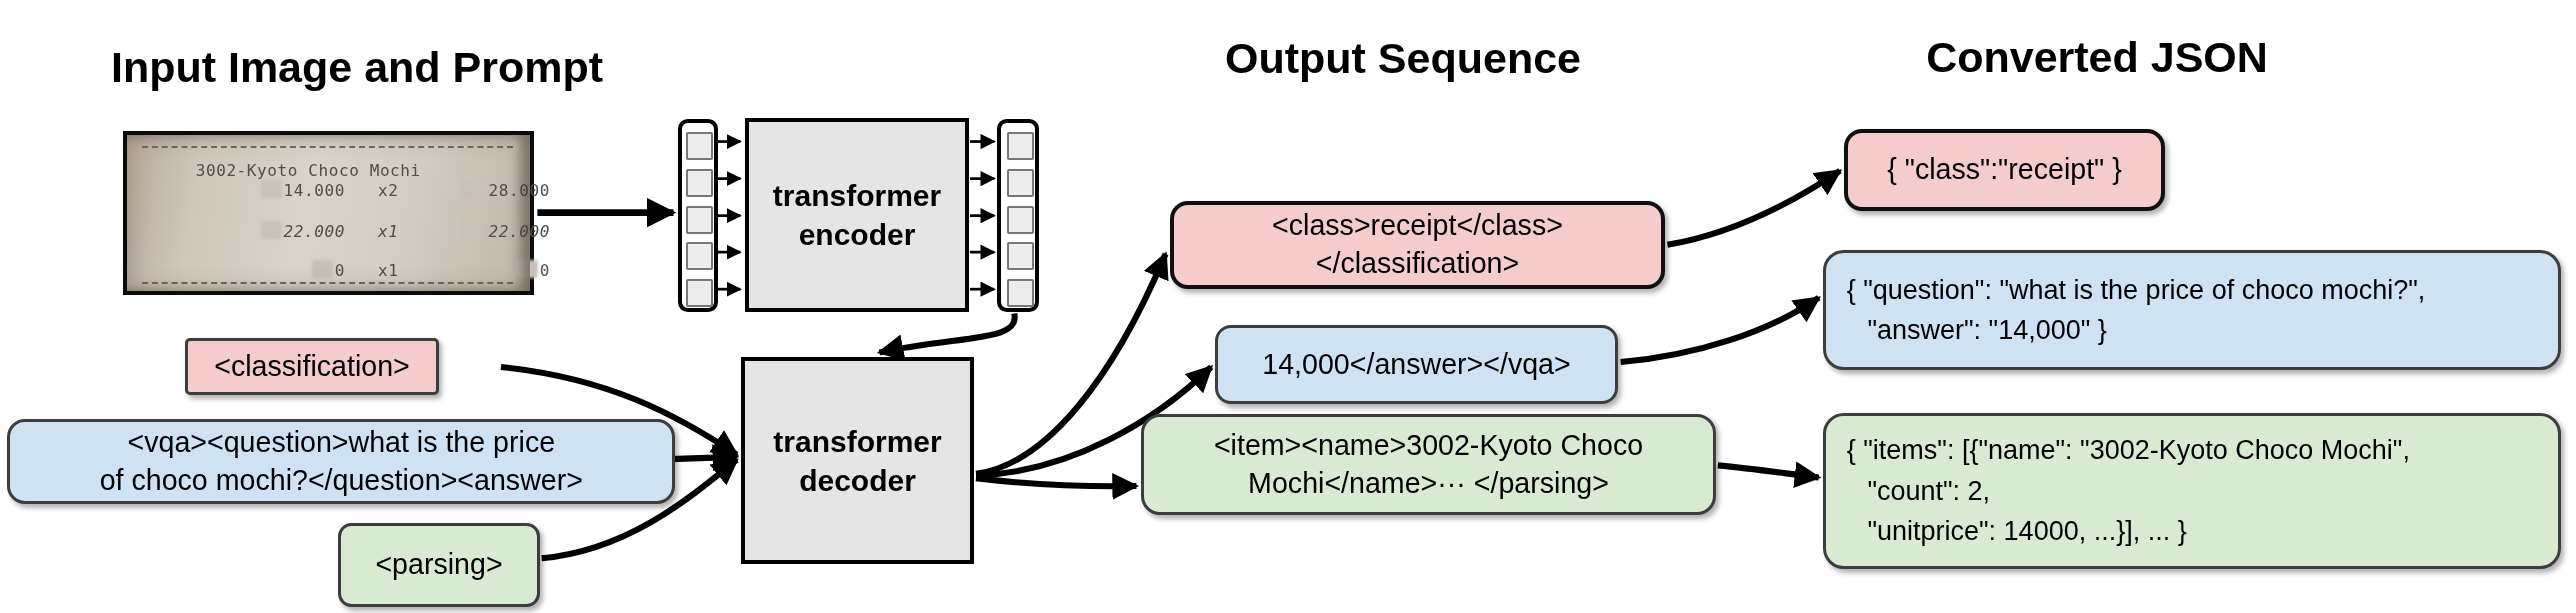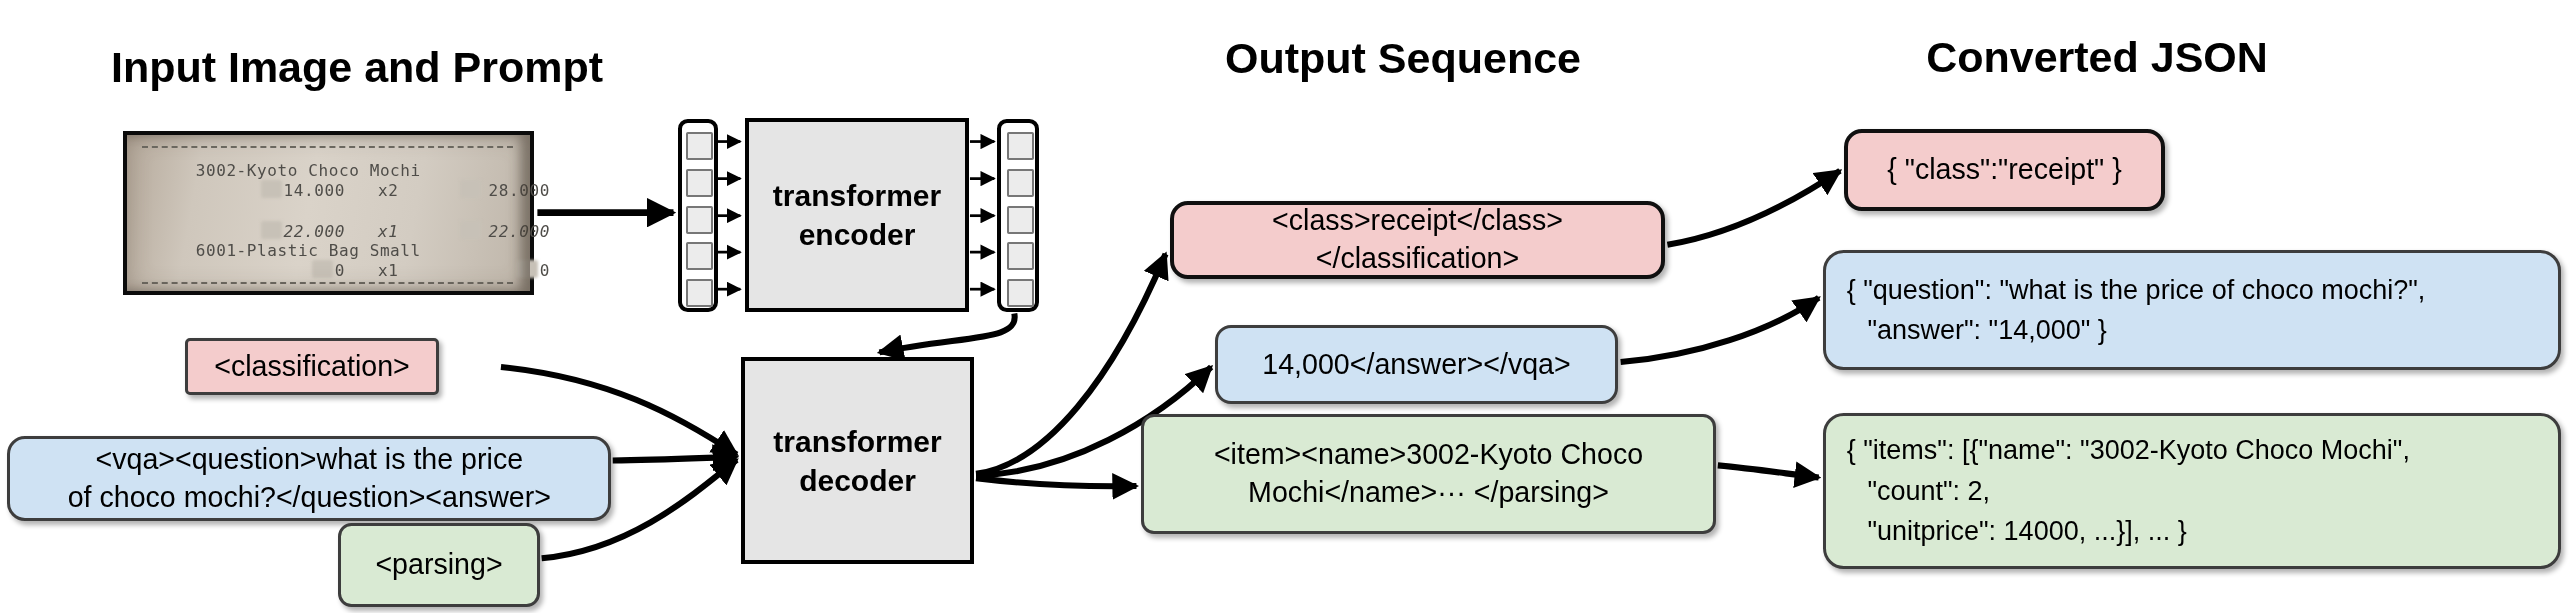--- a/index.html
+++ b/index.html
@@ -117,23 +117,20 @@
     </div>
 
     <div class="r-row" style="top:87px;font-style:italic;">
       <span class="r-blur" style="left:86px;"></span>
       <span class="r-unit">22.000</span>
       <span class="r-qty">x1</span>
       <span class="r-blur" style="left:285px;"></span>
       <span class="r-total">22.000</span>
     </div>
 
-    <div class="r-row" style="top:106px;">
-      <span class="r-name">6001-Plastic Bag Small</span>
-    </div>
     <div class="r-row" style="top:126px;">
       <span class="r-blur" style="left:137px;"></span>
       <span class="r-unit">0</span>
       <span class="r-qty">x1</span>
       <span class="r-blur" style="left:342px;"></span>
       <span class="r-total">0</span>
     </div>
 
     <div class="divider" style="top:147px;"></div>
     <div class="shade"></div>
@@ -162,39 +159,39 @@
 
   <div class="tblock" style="left:741px;top:357px;width:233px;height:207px;">
     <div>transformer</div>
     <div>decoder</div>
   </div>
 
   <div class="box pink b-gray shadow" style="left:185px;top:338px;width:254px;height:57px;border-radius:5px;">
     <div>&lt;classification&gt;</div>
   </div>
 
-  <div class="box blue b-gray shadow" style="left:7.3px;top:436px;width:604px;height:85px;border-radius:18px;text-align:right;">
+  <div class="box blue b-gray shadow" style="left:7.3px;top:419px;width:668px;height:85px;border-radius:18px;text-align:right;">
     <div>&lt;vqa&gt;&lt;question&gt;what is the price</div>
     <div>of choco mochi?&lt;/question&gt;&lt;answer&gt;</div>
   </div>
 
   <div class="box green b-gray shadow" style="left:338px;top:523px;width:202px;height:84px;border-radius:13.4px;">
     <div>&lt;parsing&gt;</div>
   </div>
 
-  <div class="box pink b-black shadow" style="left:1170px;top:201px;width:495px;height:78px;border-radius:18px;">
+  <div class="box pink b-black shadow" style="left:1170px;top:201px;width:495px;height:88px;border-radius:18px;">
     <div>&lt;class&gt;receipt&lt;/class&gt;</div>
     <div>&lt;/classification&gt;</div>
   </div>
 
   <div class="box blue b-gray shadow" style="left:1215px;top:325px;width:403px;height:79px;border-radius:16px;">
     <div>14,000&lt;/answer&gt;&lt;/vqa&gt;</div>
   </div>
 
-  <div class="box green b-gray shadow" style="left:1141px;top:414px;width:575px;height:120px;border-radius:13px;">
+  <div class="box green b-gray shadow" style="left:1141px;top:414px;width:575px;height:101px;border-radius:19px;">
     <div>&lt;item&gt;&lt;name&gt;3002-Kyoto Choco</div>
     <div>Mochi&lt;/name&gt;··· &lt;/parsing&gt;</div>
   </div>
 
   <div class="box pink b-black shadow" style="left:1844px;top:129px;width:321px;height:82px;border-radius:18px;">
     <div>{ "class":"receipt" }</div>
   </div>
 
   <div class="box blue b-gray shadow json-box" style="left:1823px;top:250px;width:738px;height:120px;border-radius:20.7px;">
     <div>{ "question": "what is the price of choco mochi?",</div>

